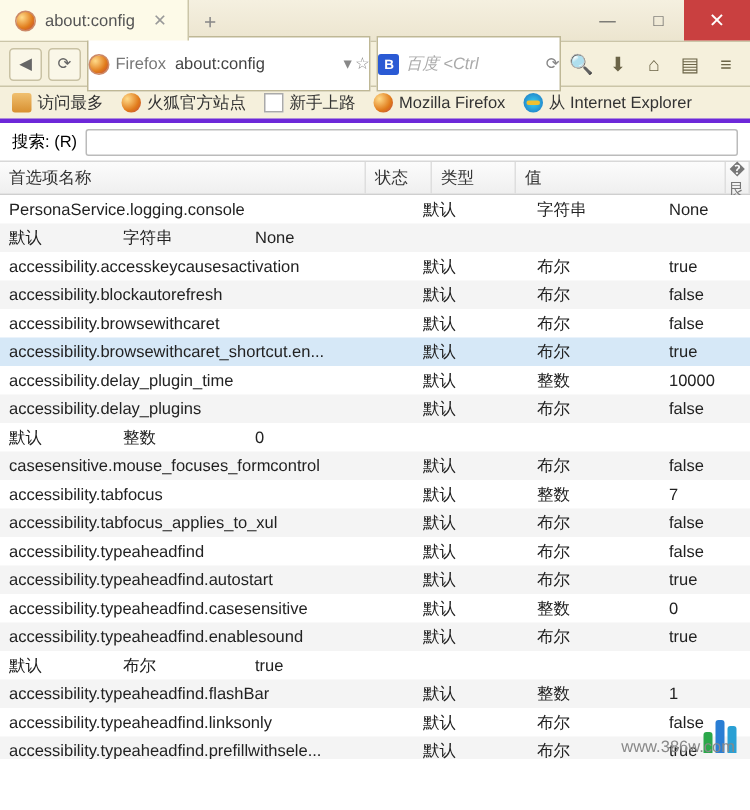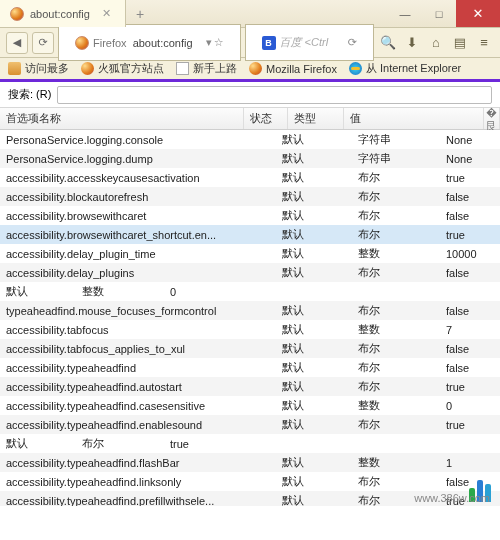--- a/index.html
+++ b/index.html
@@ -6,21 +6,21 @@
 html, body { width: 500px; height: 540px; overflow: hidden; background: #fff; }
 .titlebar { height: 28px; background: linear-gradient(#f5f0e0,#ece5cf); display: flex; align-items: stretch; border-bottom: 1px solid #cbc5a8; }
 .tab { display:flex; align-items:center; gap:6px; padding:0 14px 0 10px; background:#fdfae8; border-right:1px solid #cbc5a8; font-size:11px; color:#555; position:relative; }
 .tab .x { margin-left:6px; color:#999; cursor:pointer; }
 .newtab { width:28px; display:flex; align-items:center; justify-content:center; color:#888; font-size:14px; }
 .winbtns { margin-left:auto; display:flex; }
 .winbtn { width:34px; display:flex; align-items:center; justify-content:center; color:#555; font-size:11px; }
 .winbtn.close { background:#c94040; color:#fff; width:44px; font-size:13px; }
 .navbar { height:30px; background:#f5f0dc; display:flex; align-items:center; padding:0 6px; gap:4px; border-bottom:1px solid #cbc5a8; }
 .navbtn { width:22px; height:22px; display:flex; align-items:center; justify-content:center; border:1px solid #c9c2a4; border-radius:3px; background:#faf7e8; font-size:11px; color:#666; }
-.urlbox, .searchbox { height:37px; border:1px solid #bfb896; border-radius:0; background:#fff; display:flex; align-items:center; padding:0 16px; font-size:11px; }
+.urlbox, .searchbox { height:37px; border:1px solid #bfb896; border-radius:0; background:#fff; display:flex; align-items:center; padding:0 0; font-size:11px; }
 .urlbox { flex:1.4; }
 .searchbox { flex:0.9; gap:4px; }
 .ff-icon { width:14px; height:14px; border-radius:50%; background:radial-gradient(circle at 30% 30%, #ffdb8a, #e07a1a 60%, #b44 100%); border:1px solid #c86; flex-shrink:0; }
 .urltext { flex:1; color:#444; padding:0 4px; }
 .urlbox .star { color:#888; }
 .baidu { width:14px; height:14px; background:#2a5ad4; border-radius:2px; display:flex; align-items:center; justify-content:center; color:#fff; font-size:9px; font-weight:bold; }
 .searchph { color:#aaa; font-style:italic; }
 .toolbtn { width:20px; height:22px; display:flex; align-items:center; justify-content:center; color:#6b6447; font-size:13px; }
 .bookbar { height:24px; background:#f5f0dc; display:flex; align-items:center; padding:0 8px; gap:12px; font-size:11px; border-bottom:3px solid #6d28d9; }
 .bm { display:flex; align-items:center; gap:4px; color:#333; }
@@ -129,21 +129,20 @@
 </div>
 
 <div class="tbody" id="tbody">
   <div class="row">
       <div class="c-name">PersonaService.logging.console</div>
       <div class="c-stat">默认</div>
       <div class="c-type">字符串</div>
       <div class="c-val">None</div>
     </div>
     <div class="row">
-      <div class="c-name">PersonaService.logging.dump</div>
       <div class="c-stat">默认</div>
       <div class="c-type">字符串</div>
       <div class="c-val">None</div>
     </div>
     <div class="row">
       <div class="c-name">accessibility.accesskeycausesactivation</div>
       <div class="c-stat">默认</div>
       <div class="c-type">布尔</div>
       <div class="c-val">true</div>
     </div>
@@ -176,21 +175,21 @@
       <div class="c-stat">默认</div>
       <div class="c-type">布尔</div>
       <div class="c-val">false</div>
     </div>
     <div class="row">
       <div class="c-stat">默认</div>
       <div class="c-type">整数</div>
       <div class="c-val">0</div>
     </div>
     <div class="row">
-      <div class="c-name">typeaheadfind.mouse_focuses_formcontrol</div>
+      <div class="c-name">casesensitive.mouse_focuses_formcontrol</div>
       <div class="c-stat">默认</div>
       <div class="c-type">布尔</div>
       <div class="c-val">false</div>
     </div>
     <div class="row">
       <div class="c-name">accessibility.tabfocus</div>
       <div class="c-stat">默认</div>
       <div class="c-type">整数</div>
       <div class="c-val">7</div>
     </div>

